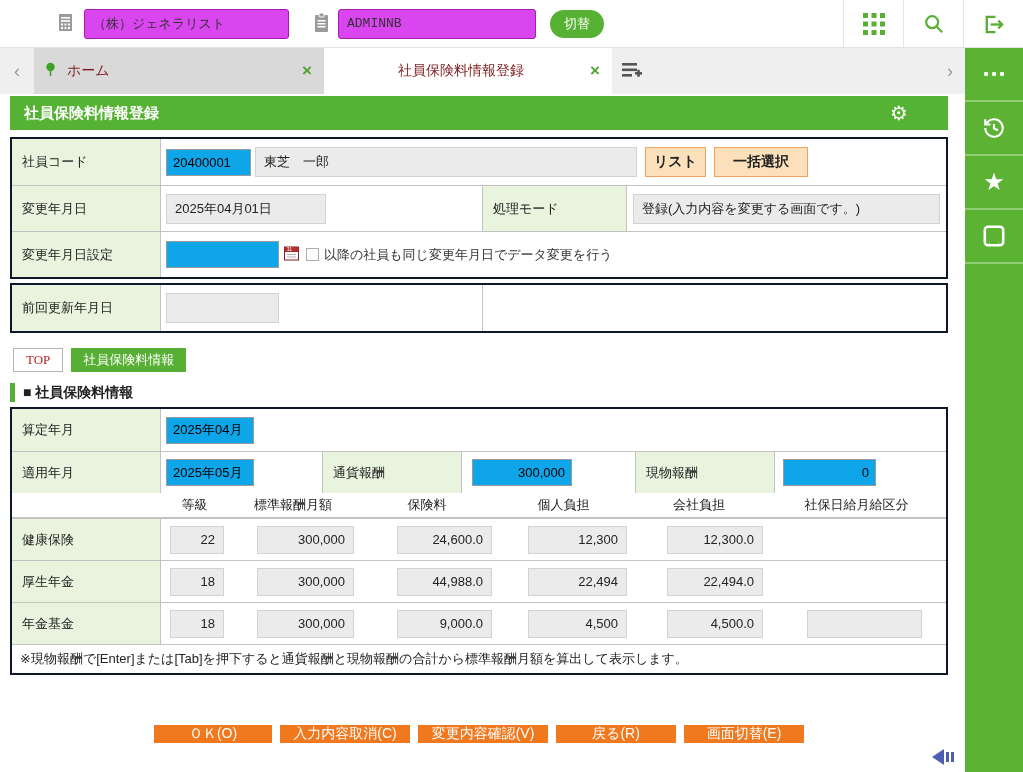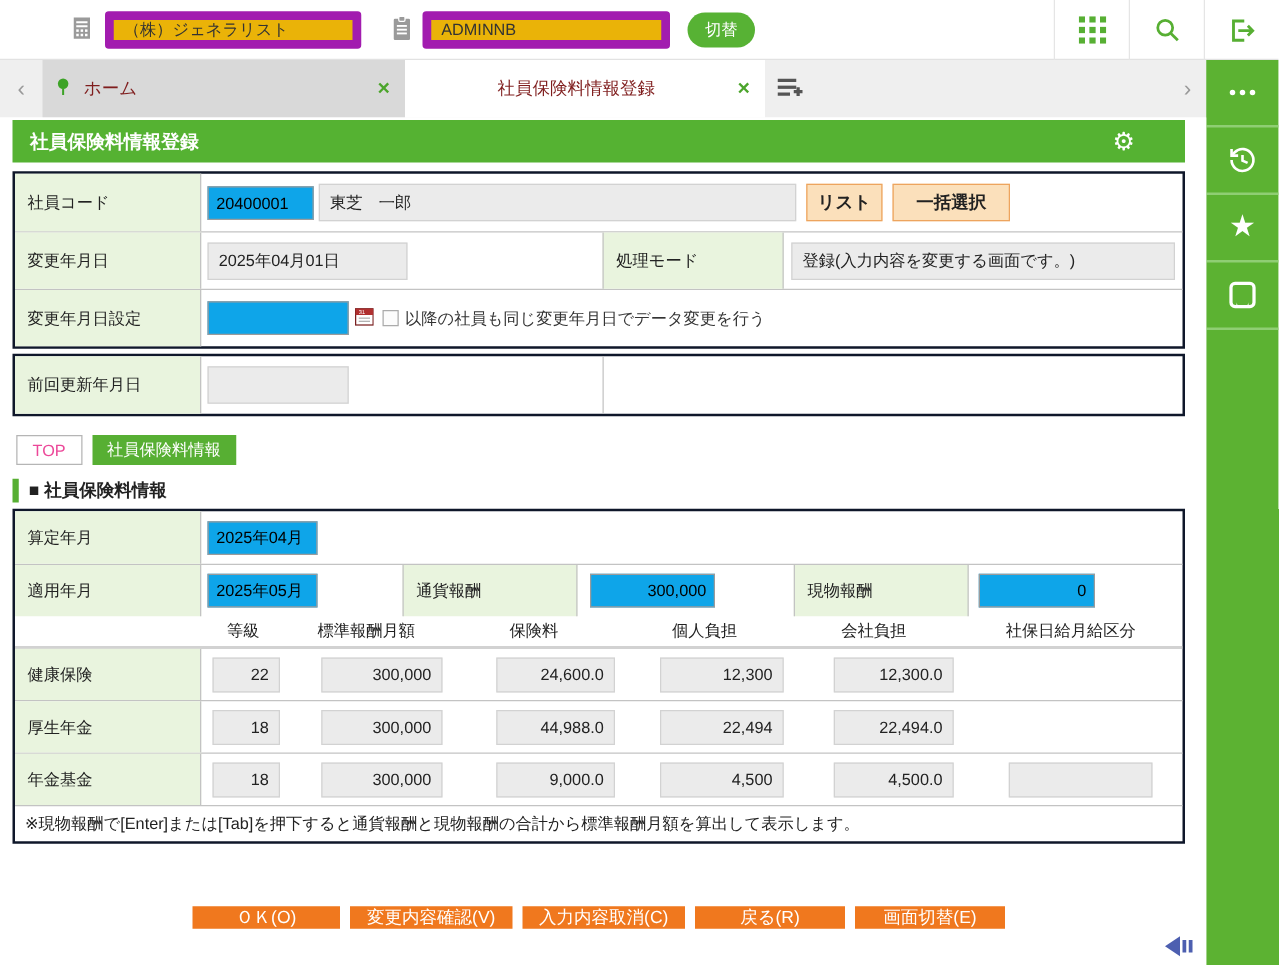--- a/index.html
+++ b/index.html
@@ -5,22 +5,22 @@
   * { box-sizing: border-box; margin: 0; padding: 0; }
   html,body { background:#fff; }
   .screen {
     position: relative; width: 1023px; height: 772px; overflow: hidden;
     font-family: "Liberation Sans", "DejaVu Sans", sans-serif;
     font-size: 13px; color: #222; background: #fff;
   }
   
   .topbar { position:absolute; top:0; left:0; width:1023px; height:48px;
     background:#fff; border-bottom:1px solid #e2e2e2; display:flex; align-items:center; }
-  .tb-input { height:30px; background:#eab308; border:7px solid #a21caf; border-radius:3px;
-    padding:0 8px; font-size:13px; color:#333; font-family:Liberation Sans, sans-serif; }
+  .tb-input { height:30px; background:#d946ef; border:1px solid #a21caf; border-radius:3px;
+    padding:0 8px; font-size:13px; color:#333; font-family:Liberation Mono, monospace; }
   .tb-company { margin-left:8px; width:205px; }
   .tb-user { margin-left:8px; width:198px; }
   .bld-icon { margin-left:55px; }
   .clip-icon { margin-left:24px; }
   .switch-btn { margin-left:14px; height:28px; padding:0 14px; border:none; border-radius:14px;
     background:#57b234; color:#fff; font-size:13px; font-family:inherit; cursor:pointer; }
   .tb-icons { position:absolute; right:0; top:0; height:48px; display:flex; }
   .tb-iconcell { width:60px; height:48px; display:flex; align-items:center; justify-content:center;
     border-left:1px solid #e5e5e5; cursor:pointer; }
   
@@ -62,21 +62,21 @@
   .ro { background:#ebebeb; border:1px solid #d2d2d2; height:30px; display:flex;
     align-items:center; padding:0 8px; font-size:13px; }
   .ro.num { justify-content:flex-end; height:28px; }
   .mid-area { width:321px; display:flex; align-items:center; align-self:stretch; }
   .right-area { flex:1; display:flex; align-items:center; padding:0 6px; align-self:stretch; }
   .btn-peach { background:#fbe0bb; border:1px solid #eda45e; height:30px; font-size:14px;
     font-weight:bold; font-family:inherit; cursor:pointer; color:#222; }
   
   .sec-tabs { margin:15px 0 0 13px; display:flex; gap:8px; }
   .sec-tab { height:24px; padding:0 12px; display:flex; align-items:center; font-size:13px; cursor:pointer; }
-  .sec-tab.top { background:#fff; border:1px solid #b5b5b5; color:#ec4899; }
+  .sec-tab.top { background:#fff; border:1px solid #b5b5b5; color:#b91c1c;font-family:Liberation Serif, serif; }
   .sec-tab.active { background:#57af33; color:#fff; }
   .sec-head { margin:11px 0 5px 10px; border-left:5px solid #57af33; padding-left:8px;
     font-size:14px; font-weight:bold; height:19px; display:flex; align-items:center; }
   
   .grow { display:flex; align-items:center; height:42px; }
   .grow + .grow, .ghead + .grow, .grow + .gnote { border-top:1px solid #c3c3c3; }
   .ghead { display:flex; align-items:center; height:25px; border-bottom:1px solid #c3c3c3; }
   .ghead .h0 { width:149px; }
   .hc { text-align:center; font-size:13px; color:#222; }
   .c1 { width:67px; } .c2 { width:130px; } .c3 { width:138px; }
@@ -363,22 +363,22 @@
         <div class="c6 cell">
             <div class="ro num f-class"></div>
           </div>
       </div>
 
       <div class="gnote">※現物報酬で[Enter]または[Tab]を押下すると通貨報酬と現物報酬の合計から標準報酬月額を算出して表示します。</div>
     </div>
 
     <div class="footer">
       <button class="btn-orange w118">ＯＫ(O)</button>
+      <button class="btn-orange w130">入力内容取消(C)</button>
       <button class="btn-orange w130">変更内容確認(V)</button>
-      <button class="btn-orange w130">入力内容取消(C)</button>
       <button class="btn-orange w120">戻る(R)</button>
       <button class="btn-orange w120">画面切替(E)</button>
     </div>
 
     <span class="collapse">
       <svg width="30" height="20" viewBox="0 0 30 20" fill="#4d5fb0">
           <polygon points="0,10 12,2 12,18"></polygon>
           <rect x="14" y="5" width="3" height="10"></rect>
           <rect x="19" y="5" width="3" height="10"></rect>
         </svg>

